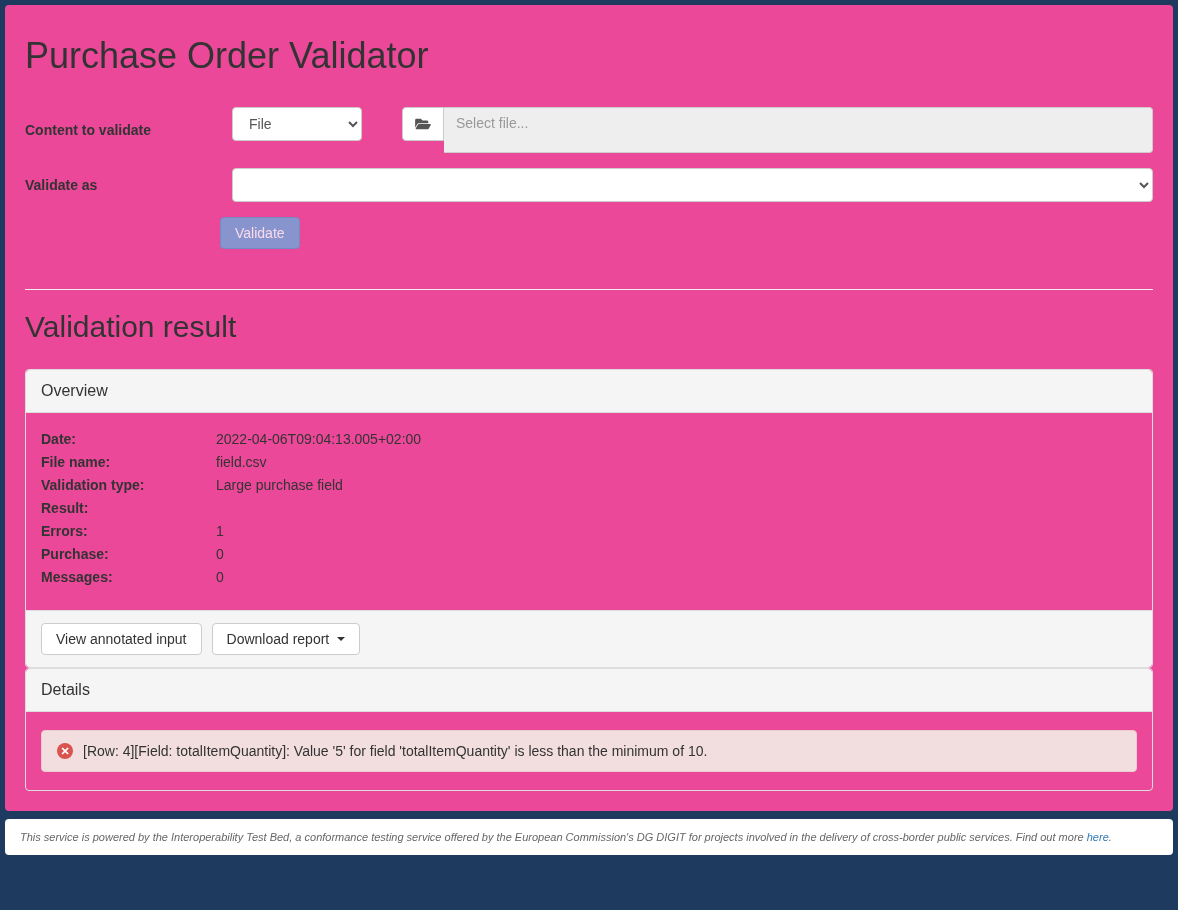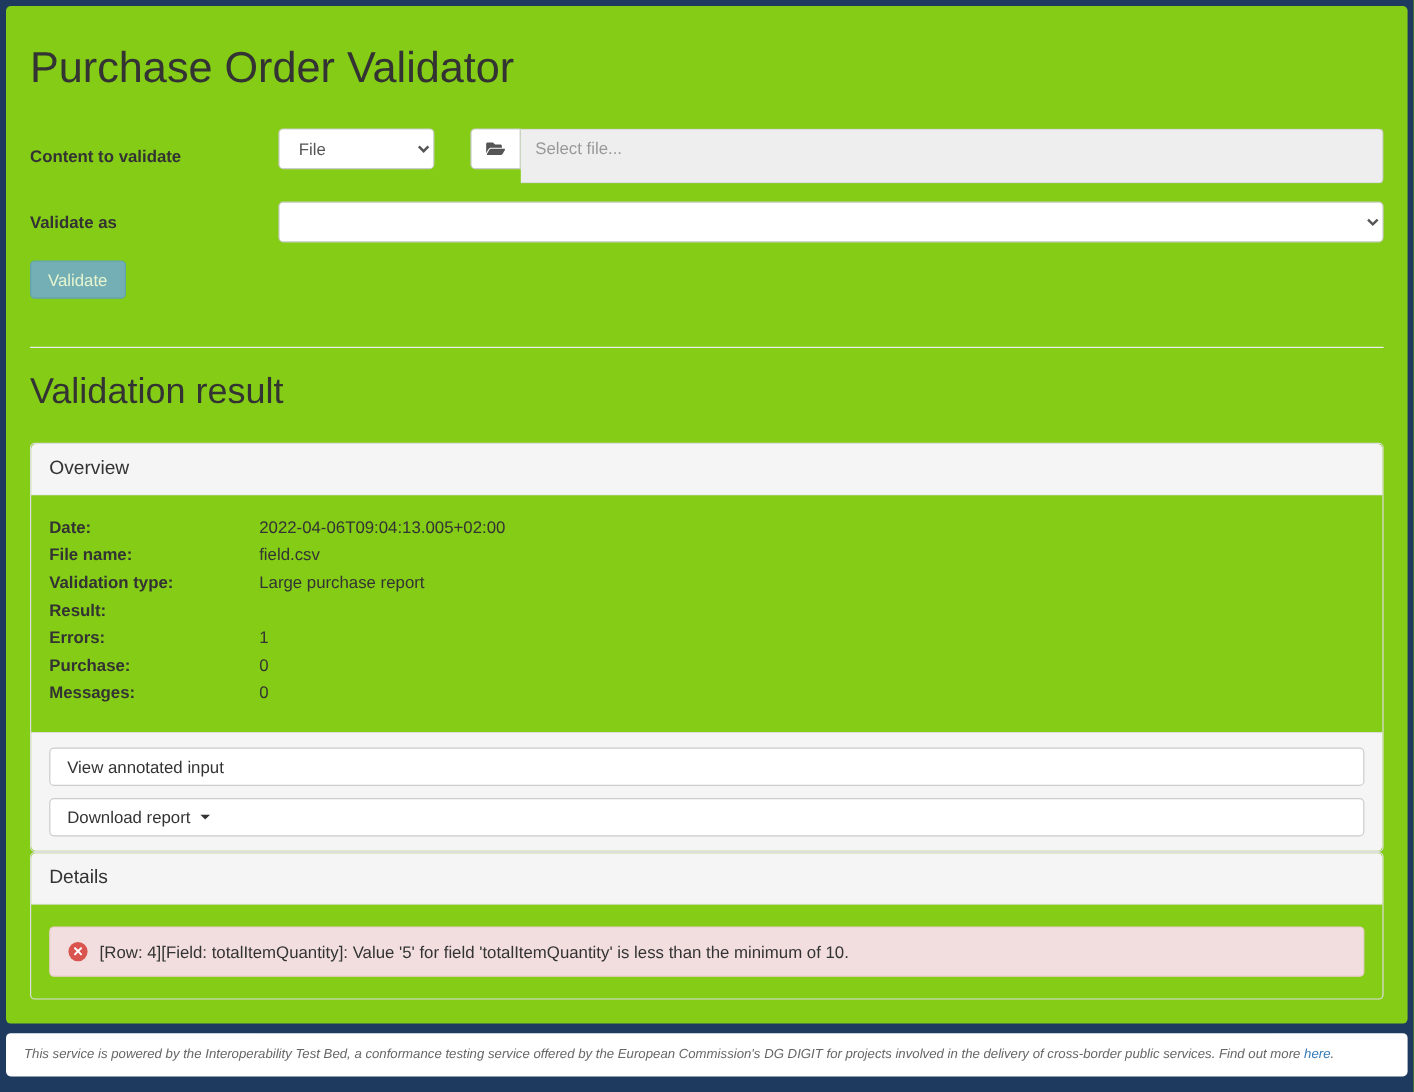--- a/index.html
+++ b/index.html
@@ -8,21 +8,21 @@
       padding: 0;
     }
     body {
       font-family: "Helvetica Neue", Helvetica, Arial, sans-serif;
       font-size: 14px;
       color: #333;
       background-color: #1f3a5f;
       padding: 5px;
     }
     .main-container {
-      background-color: #84cc16;
+      background-color: #ec4899;
       border-radius: 4px;
       padding: 20px;
       margin-bottom: 8px;
     }
     .page-title {
       font-size: 36px;
       font-weight: 500;
       color: #333;
       margin-bottom: 30px;
       margin-top: 10px;
@@ -35,21 +35,21 @@
     .form-label {
       width: 195px;
       text-align: left;
       font-weight: 700;
       color: #333;
       padding-right: 15px;
     }
     .form-control-area {
       flex: 1;
       display: flex;
-      gap: 30px;
+      gap: 40px;
       padding-left: 12px;
     }
     .select-control {
       width: 130px;
       height: 34px;
       padding: 6px 12px;
       font-size: 14px;
       color: #555;
       background-color: #fff;
       border: 1px solid #ccc;
@@ -95,20 +95,21 @@
       background-color: #6fa8dc;
       color: #fff;
       border: 1px solid #5a98d0;
       border-radius: 4px;
       padding: 7px 14px;
       font-size: 14px;
       cursor: pointer;
       opacity: 0.8;
     }
     .btn-row {
+      margin-left: 195px;
       margin-top: 5px;
       margin-bottom: 40px;
     }
     hr.divider {
       border: 0;
       border-top: 1px solid #eee;
       margin: 20px 0;
     }
     .section-title {
       font-size: 30px;
@@ -143,21 +144,20 @@
     .overview-value {
       flex: 1;
     }
     .panel-footer {
       background-color: #f5f5f5;
       border-top: 1px solid #ddd;
       padding: 12px 15px;
       border-radius: 0 0 4px 4px;
       display: flex;
       gap: 10px;
-      flex-direction: column;
     }
     .btn-default {
       background-color: #fff;
       color: #333;
       border: 1px solid #ccc;
       border-radius: 4px;
       padding: 7px 14px;
       font-size: 14px;
       cursor: pointer;
       display: inline-flex;
@@ -260,21 +260,21 @@
       <div class="overview-row">
         <div class="overview-label">Date:</div>
         <div class="overview-value">2022-04-06T09:04:13.005+02:00</div>
       </div>
       <div class="overview-row">
         <div class="overview-label">File name:</div>
         <div class="overview-value">field.csv</div>
       </div>
       <div class="overview-row">
         <div class="overview-label">Validation type:</div>
-        <div class="overview-value">Large purchase report</div>
+        <div class="overview-value">Large purchase field</div>
       </div>
       <div class="overview-row">
         <div class="overview-label">Result:</div>
       </div>
       <div class="overview-row">
         <div class="overview-label">Errors:</div>
         <div class="overview-value">1</div>
       </div>
       <div class="overview-row">
         <div class="overview-label">Purchase:</div>

